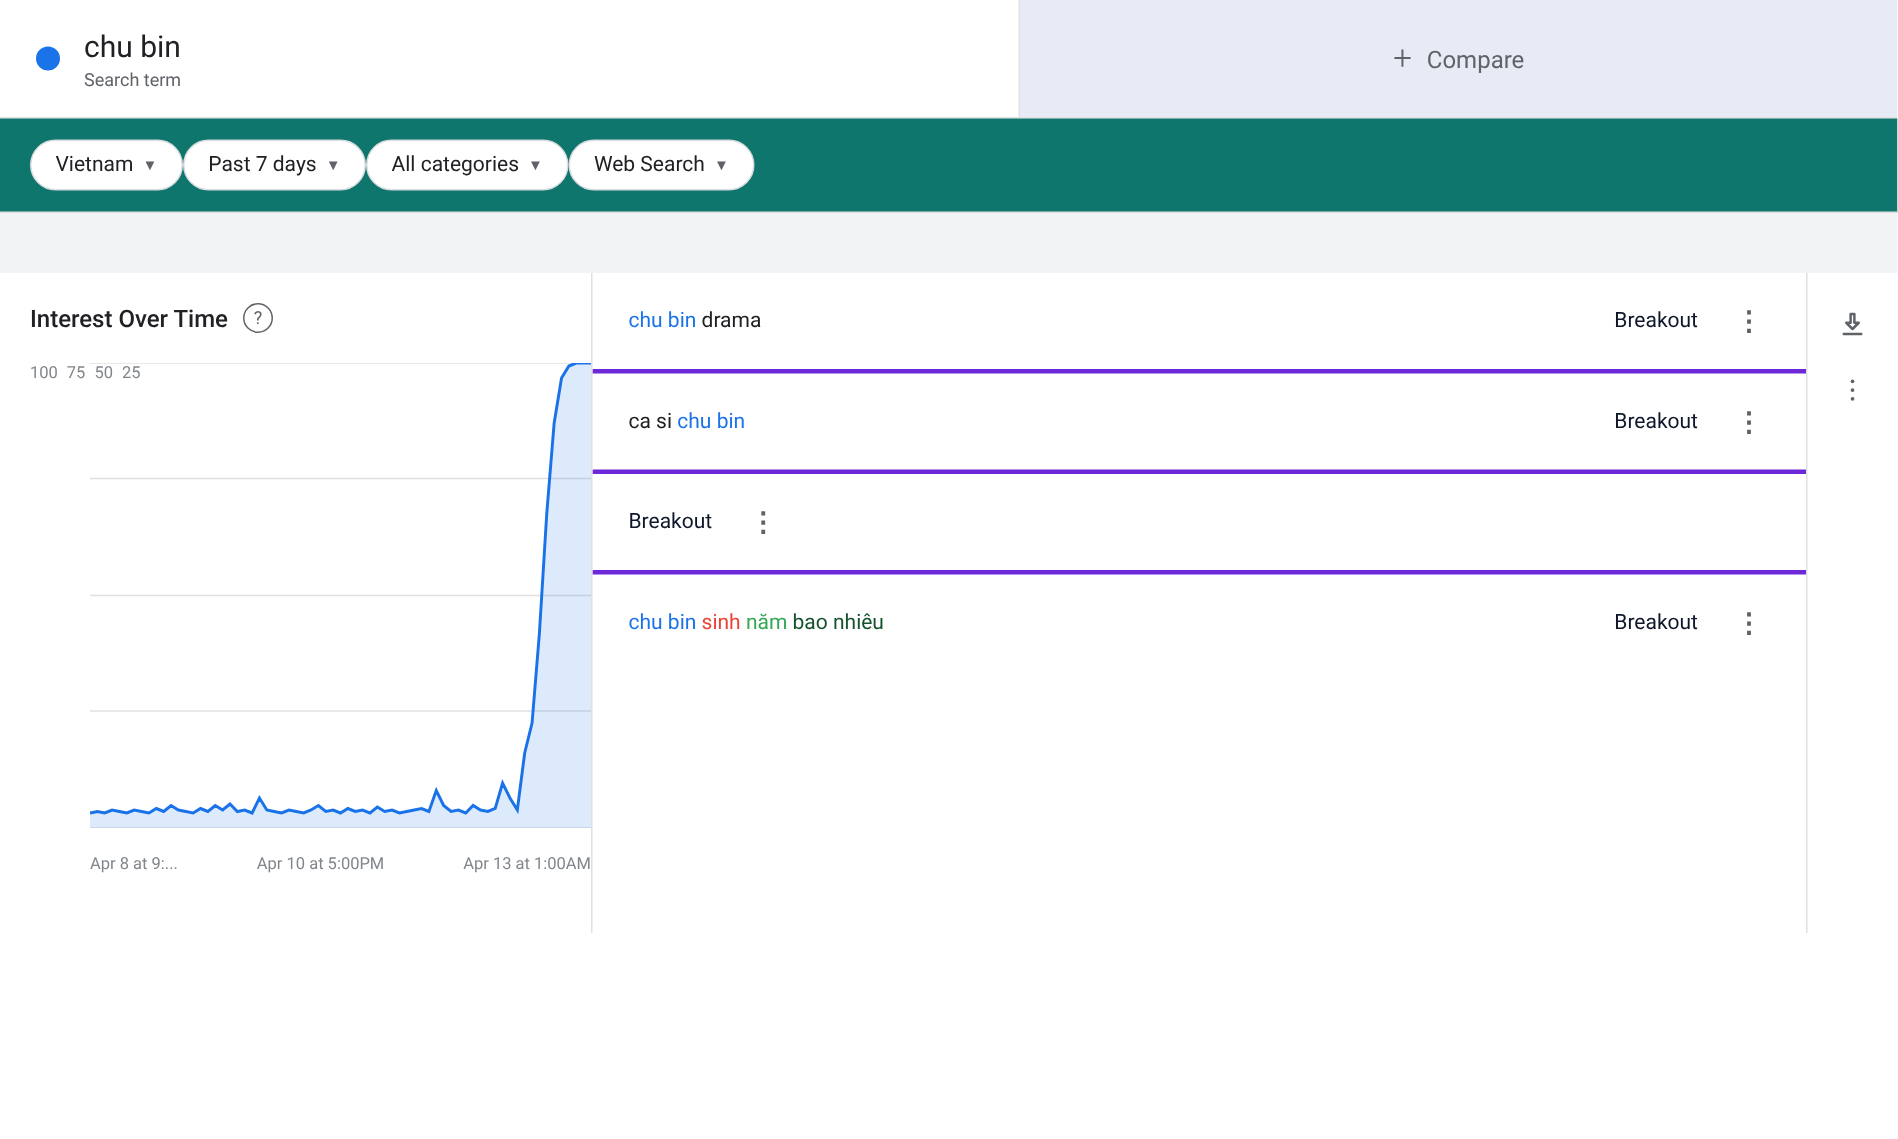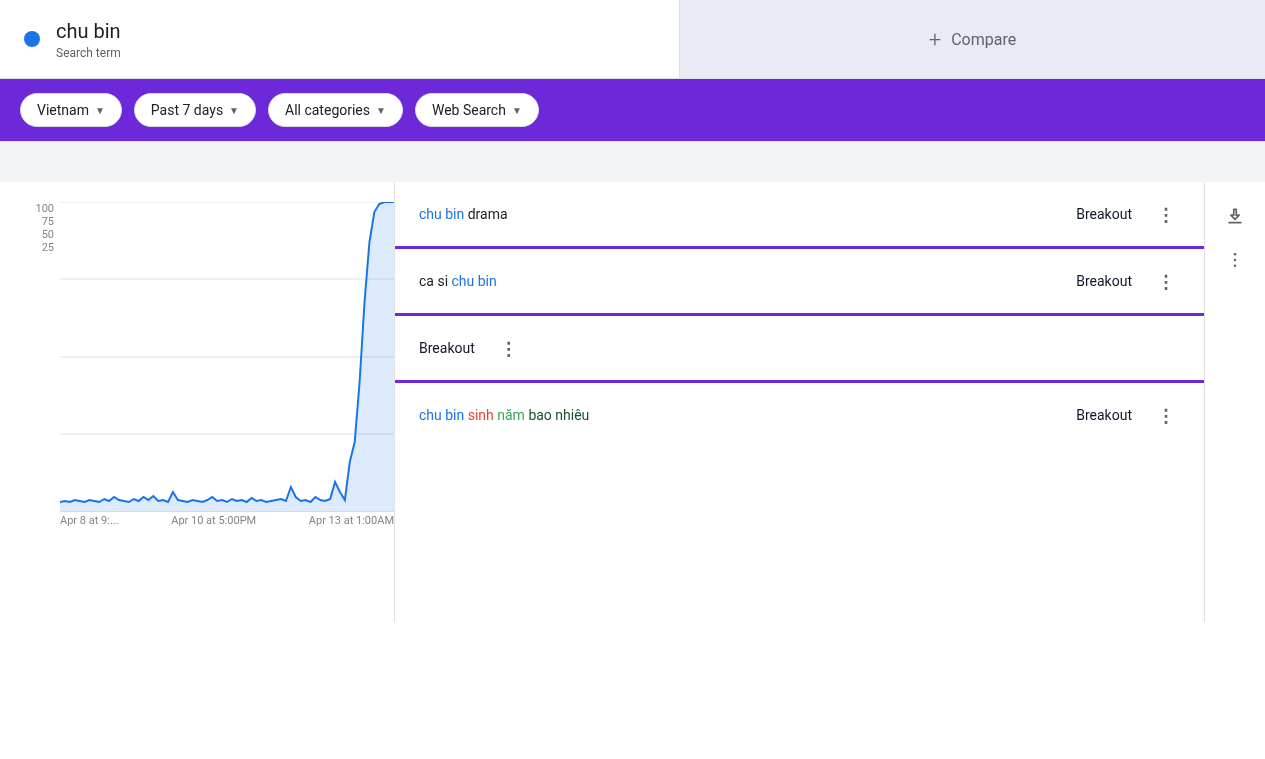--- a/index.html
+++ b/index.html
@@ -76,22 +76,21 @@
       font-size: 16px;
       color: #5f6368;
       font-weight: 400;
     }
 
     
     .filters-bar {
       display: flex;
       align-items: flex-end;
       padding: 14px 20px;
-      gap: 12px;
-      background: #6d28d9;
+      background: #0f766e;
       border-bottom: 1px solid #e0e0e0;
     }
 
     .filter-btn {
       display: flex;
       align-items: center;
       gap: 6px;
       padding: 8px 16px;
       border: 1px solid #dadce0;
       border-radius: 24px;
@@ -162,21 +161,21 @@
       height: 340px;
     }
 
     .chart-y-labels {
       position: absolute;
       left: 0;
       top: 0;
       bottom: 29px;
       width: 40px;
       display: flex;
-      flex-direction: column;
+      flex-direction: row;
       padding-bottom: 0;
     }
 
     .chart-y-label {
       font-size: 11px;
       color: #80868b;
       text-align: right;
       padding-right: 6px;
     }
 
@@ -189,21 +188,21 @@
     }
 
     .chart-x-labels {
       position: absolute;
       left: 40px;
       right: 0;
       bottom: 0;
       height: 28px;
       display: flex;
       justify-content: space-between;
-      align-items: flex-start;
+      align-items: flex-end;
     }
 
     .chart-x-label {
       font-size: 11px;
       color: #80868b;
     }
 
     
     .related-queries {
       flex: 1;
@@ -309,20 +308,26 @@
     <span>Web Search</span>
     <span class="filter-chevron">▼</span>
   </button>
 </div>
 
 <div class="gray-divider"></div>
 
 <div class="main-content">
 
   <div class="chart-area">
+    <div class="chart-title-row">
+      <span class="chart-title">Interest Over Time</span>
+      <div class="help-icon">
+        <span>?</span>
+      </div>
+    </div>
 
     <div class="chart-svg-wrap">
 
       <div class="chart-y-labels">
         <span class="chart-y-label">100</span>
         <span class="chart-y-label">75</span>
         <span class="chart-y-label">50</span>
         <span class="chart-y-label">25</span>
         <span class="chart-y-label"></span>
       </div>

